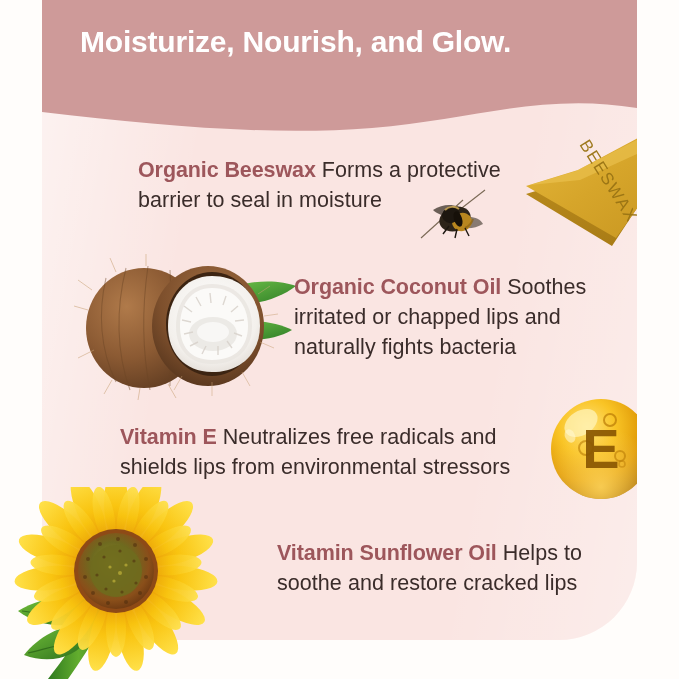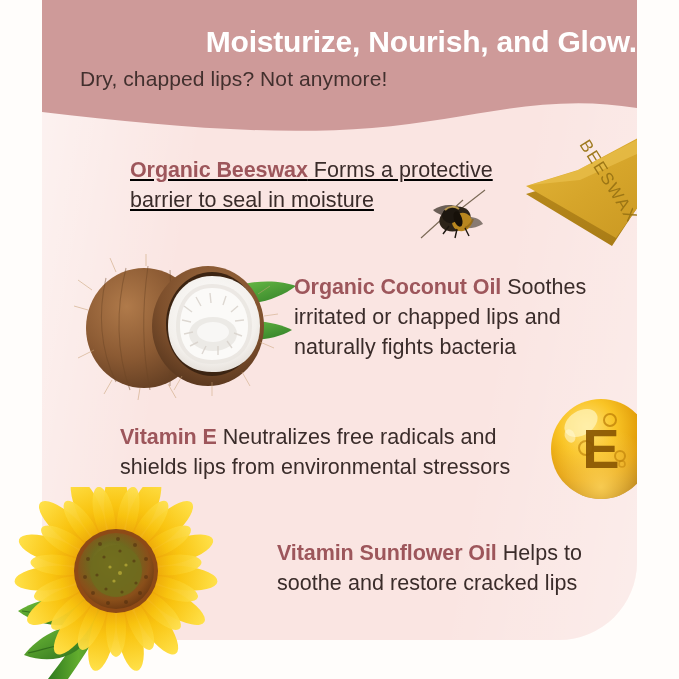--- a/index.html
+++ b/index.html
@@ -32,40 +32,40 @@
   .header{
     position:absolute;left:0;top:0;width:595px;height:150px;
     z-index:3;
   }
   .header svg{position:absolute;left:0;top:0;display:block;}
   .header-text{position:absolute;left:0;top:0;width:595px;z-index:4;}
   .headline{
     margin:0;padding:24px 0 0 38px;
     color:#ffffff;
     font-size:30px;line-height:1.18;
-    font-weight:bold;letter-spacing:-0.2px;text-align:right;
+    font-weight:bold;letter-spacing:-0.2px;
   }
   .subhead{
     margin:0;padding:7px 0 0 38px;
     color:#42302e;
     font-size:21px;line-height:1.2;letter-spacing:.1px;
   }
 
   
   .block{position:absolute;z-index:5;}
   .block p{
     margin:0;
     color:#3a2c2a;
     font-size:21.5px;line-height:1.40;
     letter-spacing:.05px;
   }
   .block .nm{
     color:#9d565b;font-weight:bold;letter-spacing:-.1px;
   }
-  #block-beeswax   {left:88px; top:155px; width:420px;text-decoration:underline;}
+  #block-beeswax   {left:96px; top:155px; width:420px;}
   #block-coconut   {left:252px;top:272px; width:330px;}
   #block-vitamine  {left:78px; top:422px; width:440px;}
   #block-sunflower {left:235px;top:538px; width:350px;}
 
   
   .art{position:absolute;z-index:4;}
 
   
   #art-beeswax{left:478px;top:118px;width:170px;height:132px;z-index:6;}
   
@@ -84,21 +84,20 @@
 <div id="infographic">
 
   <div class="card">
 
     <div class="header">
       <svg width="595" height="150" viewBox="0 0 595 150">
         <path d="M0,0 H595 V108 C500,92 430,120 330,128 C230,136 120,126 0,112 Z" fill="#ce9a99"></path>
       </svg>
       <div class="header-text">
         <h1 class="headline">Moisturize, Nourish, and Glow.</h1>
-        <p class="subhead">Dry, chapped lips? Not anymore!</p>
       </div>
     </div>
 
     <div class="art" id="art-coconut">
       <svg viewBox="0 0 240 150">
         <defs>
           <radialGradient id="huskG" cx="35%" cy="32%" r="78%">
             <stop offset="0%" stop-color="#b07a4a"></stop>
             <stop offset="55%" stop-color="#8b5a33"></stop>
             <stop offset="100%" stop-color="#5d3a20"></stop>

